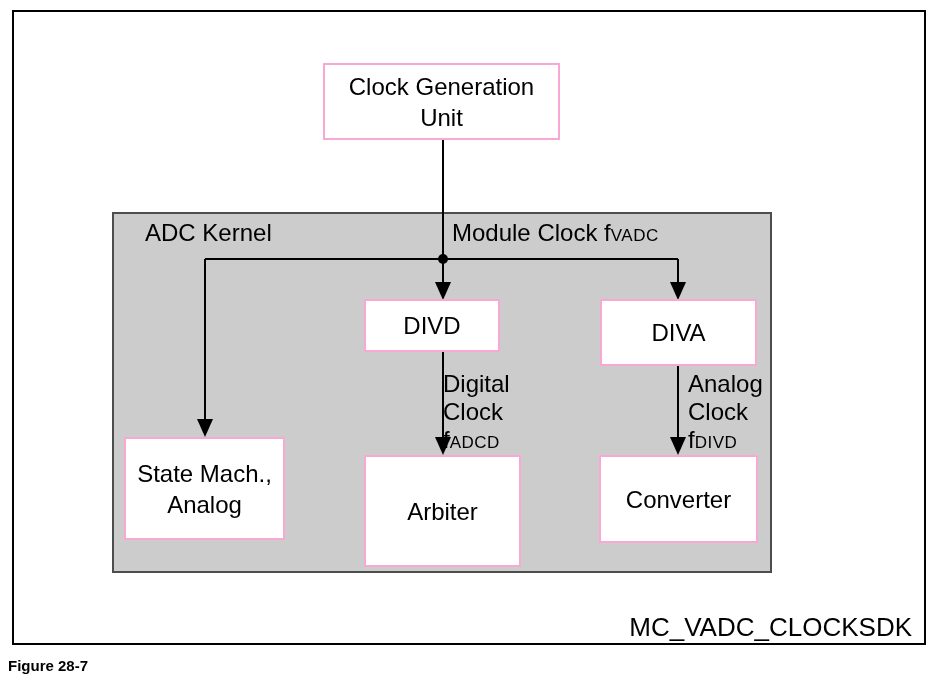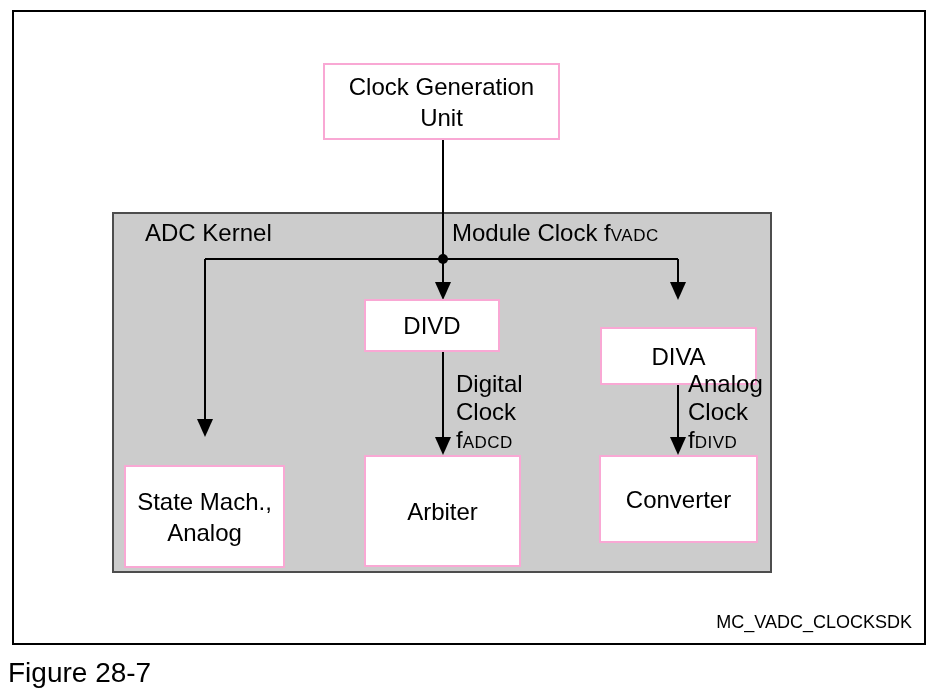--- a/index.html
+++ b/index.html
@@ -40,48 +40,48 @@
     border: 2px solid #f9a8d4;
     display: flex; flex-direction: column;
     align-items: center; justify-content: center;
     text-align: center;
     font-size: 24px; line-height: 31px;
     z-index: 3;
   }
 
   .box-cgu       { left: 323px; top: 63px;  width: 237px; height: 77px; }
   .box-divd      { left: 364px; top: 299px; width: 136px; height: 53px; }
-  .box-diva      { left: 600px; top: 299px; width: 157px; height: 58px; margin-top: 28px; }
-  .box-statemach { left: 124px; top: 437px; width: 161px; height: 103px; margin-top: 28px; }
+  .box-diva      { left: 600px; top: 299px; width: 157px; height: 67px; }
+  .box-statemach { left: 124px; top: 437px; width: 161px; height: 103px; }
   .box-arbiter   { left: 364px; top: 455px; width: 157px; height: 112px; }
   .box-converter { left: 599px; top: 455px; width: 159px; height: 88px; }
 
   .lbl {
     position: absolute; z-index: 4;
     font-size: 24px; line-height: 28px;
     white-space: nowrap;
   }
   .lbl-kernel       { left: 124px; top: 219px; margin-left: 21px; }
   .lbl-moduleclock  { left: 452px; top: 219px; }
-  .lbl-digitalclock { left: 456px; top: 370px; }
+  .lbl-digitalclock { left: 443px; top: 370px; }
   .lbl-analogclock  { left: 688px; top: 370px; }
 
   .sub {
     font-size: 17px;
     letter-spacing: 0.5px;
   }
 
   .watermark {
     position: absolute; right: 31px; top: 612px;
-    font-size: 18px; z-index: 4;
+    font-size: 26px; z-index: 4;
   }
 
   .caption {
     position: absolute; left: 8px; top: 657px;
-    font-size: 28px; font-weight: normal;
+    font-size: 15px; font-weight: bold;
     display: flex; z-index: 4;
   }
   .caption .caption-title { margin-left: 34px; }
 
   svg line    { stroke: #000000; stroke-width: 2px; }
   svg polygon { fill: #000000; stroke: none; }
   svg circle  { fill: #000000; stroke: none; }
 </style>
 </head>
 <body>

